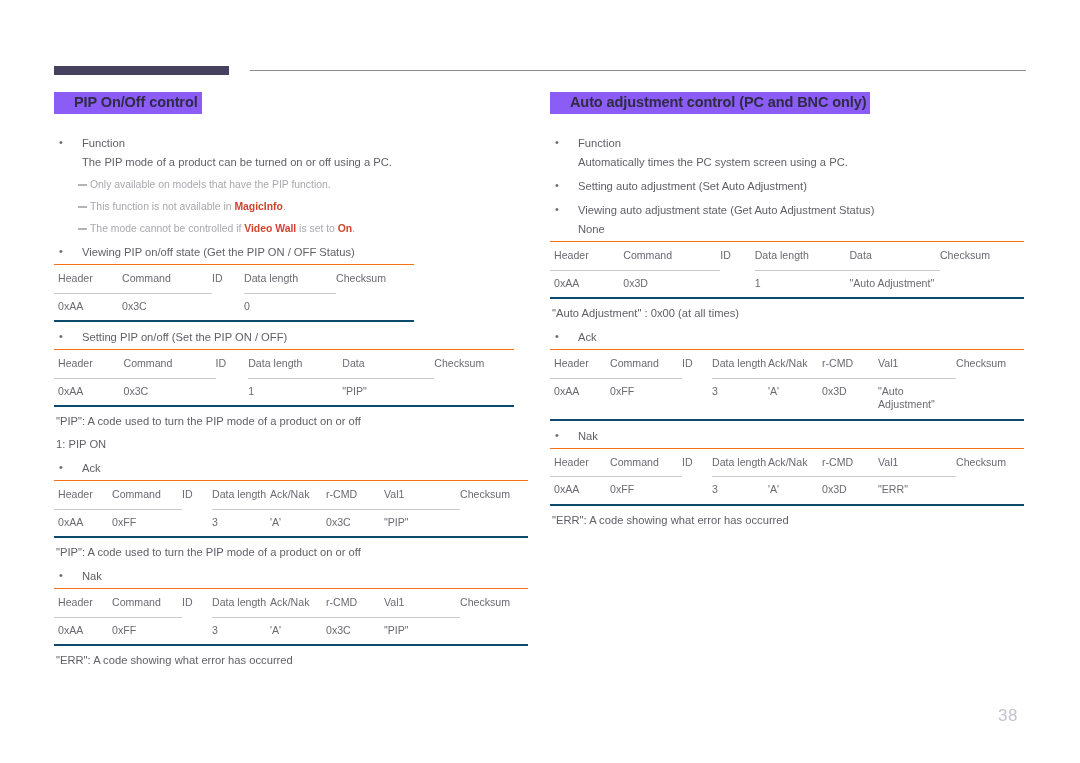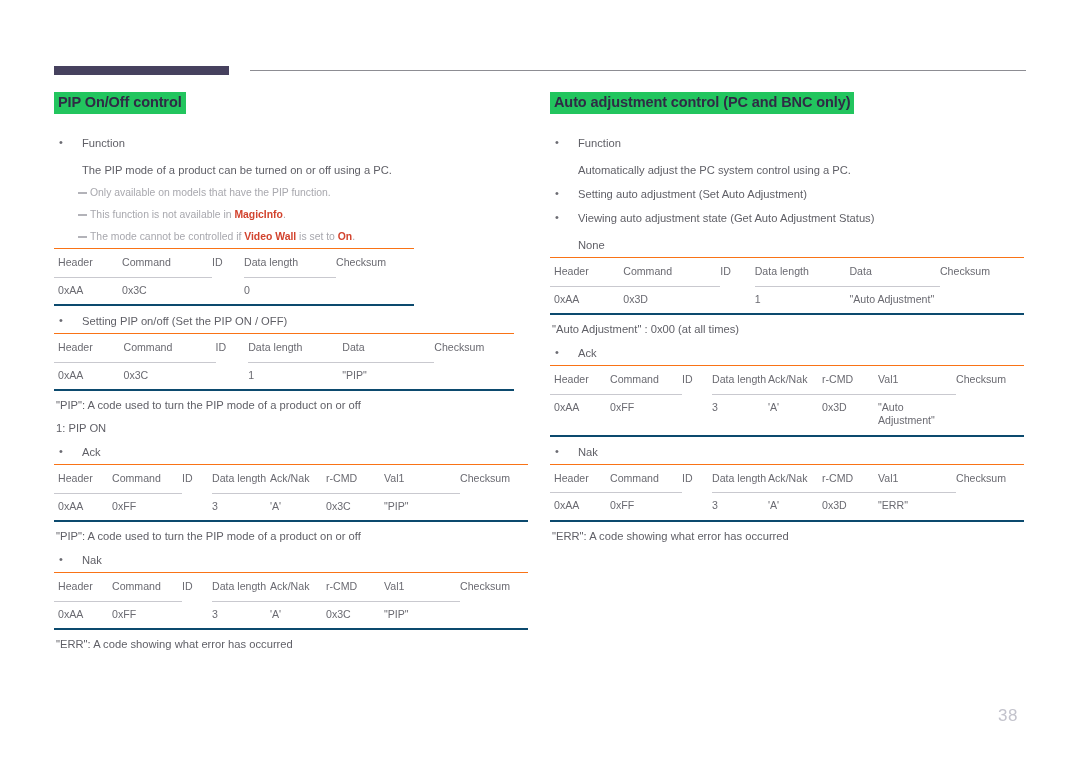--- a/index.html
+++ b/index.html
@@ -29,22 +29,22 @@
 
   
   .col { position: absolute; top: 92px; }
   .col-left  { left: 54px;  width: 478px; }
   .col-right { left: 550px; width: 478px; }
 
   
   h2.heading {
     display: inline-block;
     margin: 0 0 14px 0;
-    padding: 1px 4px 3px 4px;
-    background: #22c55e;
+    padding: 1px 4px 3px 20px;
+    background: #8b5cf6;
     color: #2f2b45;
     font-size: 14.5px;
     font-weight: bold;
     letter-spacing: -0.1px;
     line-height: 18px;
   }
 
   
   .bullet {
     position: relative;
@@ -57,21 +57,21 @@
   .bullet::before {
     content: "•";
     position: absolute;
     left: 5px;
     top: -1px;
     font-size: 11px;
     color: #6b6b72;
   }
   .bullet .sub {
     display: block;
-    margin-top: 10px;
+    margin-top: 2px;
   }
 
   
   .note {
     position: relative;
     padding-left: 36px;
     font-size: 10.4px;
     line-height: 16px;
     color: #a8a8ae;
     margin: 6px 0 0 0;
@@ -154,20 +154,21 @@
   <div class="note">
     <span>Only available on models that have the PIP function.</span>
   </div>
   <div class="note">
     <span>This function is not available in </span><b>MagicInfo</b><span>.</span>
   </div>
   <div class="note">
     <span>The mode cannot be controlled if </span><b>Video Wall</b><span> is set to </span><b>On</b><span>.</span>
   </div>
 
+  <div class="bullet">Viewing PIP on/off state (Get the PIP ON / OFF Status)</div>
 
   <div class="tbl-wrap w-narrow">
     <table class="spec">
       <colgroup>
           <col style="width:68px">
           <col style="width:90px">
           <col style="width:32px">
           <col style="width:92px">
           <col style="width:78px">
         </colgroup>
@@ -316,21 +317,21 @@
 
   <div class="plain">"ERR": A code showing what error has occurred</div>
 </div>
 
 <div class="col col-right">
 
   <h2 class="heading">Auto adjustment control (PC and BNC only)</h2>
 
   <div class="bullet">
     <span>Function</span>
-    <span class="sub">Automatically adjust the PC system control using a PC.</span>
+    <span class="sub">Automatically times the PC system screen using a PC.</span>
   </div>
 
   <div class="bullet">Setting auto adjustment (Set Auto Adjustment)</div>
 
   <div class="bullet">
     <span>Viewing auto adjustment state (Get Auto Adjustment Status)</span>
     <span class="sub">None</span>
   </div>
 
   <div class="tbl-wrap w-wide">

